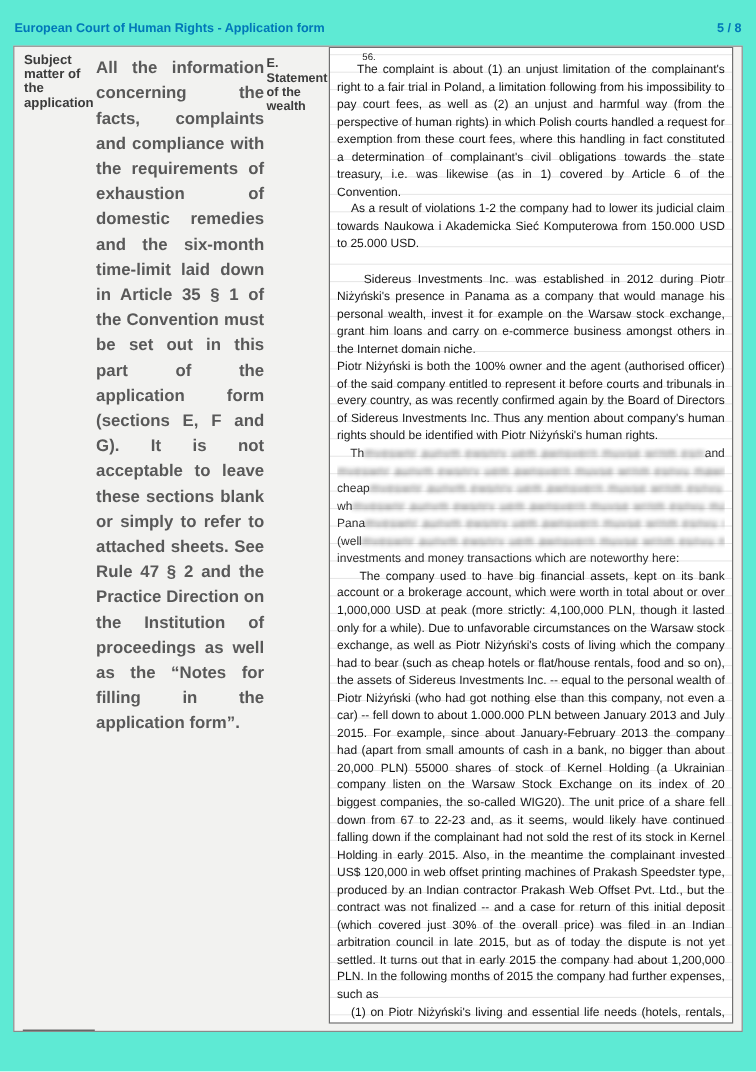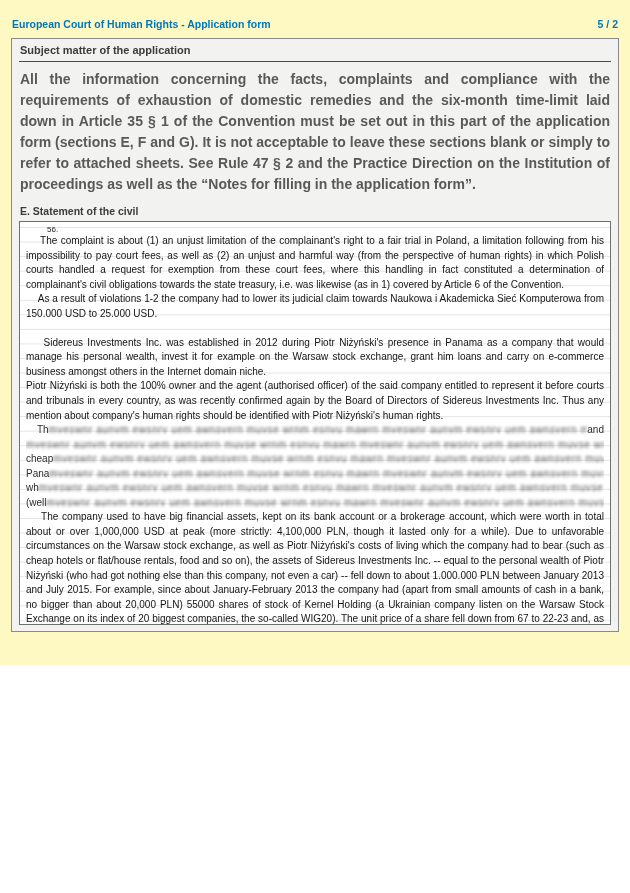--- a/index.html
+++ b/index.html
@@ -1,25 +1,25 @@
 <!DOCTYPE html>
 <html style="--blue: #0077b9; --boxbg: #f2f2f0; --insgray: #595959;"><head>
 <meta charset="utf-8">
 <style>
   html,body{margin:0;padding:0;background:#ffffff;}
-  .page{position:relative;width:630px;height:665px;background:#fef9c3;overflow:hidden;
+  .page{position:relative;width:630px;height:893px;background:#5eead4;overflow:hidden;
         font-family:"Liberation Sans", sans-serif;}
 
   .topbar{position:absolute;left:12px;right:12px;top:18px;display:flex;
           justify-content:space-between;align-items:baseline;
           font-size:10.5px;font-weight:bold;color:var(--blue,#0077b9);}
 
   .outerbox{position:absolute;left:11px;right:11px;top:38px;bottom:33px;
             background:var(--boxbg,#f2f2f0);border:1px solid #8a8a8a;
-            padding:0 7px;display:flex;flex-direction:column;box-sizing:border-box;}
+            padding:0 7px;display:flex;flex-direction:row;box-sizing:border-box;}
 
   .boxtitle{font-size:11px;font-weight:bold;color:#3b3b3b;
             padding:5px 1px 5px;border-bottom:1px solid #4a4a4a;}
 
   .instructions{font-size:14px;font-weight:bold;color:var(--insgray,#595959);
                 line-height:1.5;padding:7px 1px 2px;text-align:justify;}
 
   .sectitle{font-size:10.5px;font-weight:bold;color:#3b3b3b;padding:8px 1px 4px;}
 
   .statement-box{flex:1 1 auto;margin:0 0 6px;background:#ffffff;
@@ -39,27 +39,27 @@
          filter:blur(1.7px);color:#3a3a3a;letter-spacing:0.6px;opacity:0.85;}
   .semiblur{filter:blur(0.55px);color:#2e2e2e;}
 </style>
 </head>
 <body>
 
 <div class="page">
 
   <div class="topbar">
     <span>European Court of Human Rights - Application form</span>
-    <span>5 / 2</span>
+    <span>5 / 8</span>
   </div>
 
   <div class="outerbox">
     <div class="boxtitle">Subject matter of the application</div>
     <div class="instructions">All the information concerning the facts, complaints and compliance with the requirements of exhaustion of domestic remedies and the six-month time-limit laid down in Article 35 § 1 of the Convention must be set out in this part of the application form (sections  E, F and G). It is not acceptable to leave these sections blank or simply to refer to attached sheets. See Rule 47 § 2 and the Practice Direction on the Institution of proceedings as well as the “Notes for filling in the application form”.</div>
-    <div class="sectitle">E. Statement of the civil</div>
+    <div class="sectitle">E. Statement of the wealth</div>
 
     <div class="statement-box">
       <div class="itemnum">56.</div>
       <div class="stext">
         <div class="seg">    The complaint is about (1) an unjust limitation of the complainant's right to a fair trial in Poland, a limitation following from his impossibility to pay court fees, as well as (2) an unjust and harmful way (from the perspective of human rights) in which Polish courts handled a request for exemption from these court fees, where this handling in fact constituted a determination of complainant's civil obligations towards the state treasury, i.e. was likewise (as in 1) covered by Article 6 of the Convention.
     As a result of violations 1-2 the company had to lower its judicial claim towards Naukowa i Akademicka Sieć Komputerowa from 150.000 USD to 25.000 USD.
 
     Sidereus Investments Inc. was established in 2012 during Piotr Niżyński's presence in Panama as a company that would manage his personal wealth, invest it for example on the Warsaw stock exchange, grant him loans and carry on e-commerce business amongst others in the Internet domain niche.
 Piotr Niżyński is both the 100% owner and the agent (authorised officer) of the said company entitled to represent it before courts and tribunals in every country, as was recently confirmed again by the Board of Directors of Sidereus Investments Inc. Thus any mention about company's human rights should be identified with Piotr Niżyński's human rights.</div>
         <div>
@@ -72,35 +72,36 @@
               <span class="rpre"></span>
               <span class="rfill">mveswnr aunvm ewsnrv uem awnsvern muvse wrnm esnvu mawrn mveswnr aunvm ewsnrv uem awnsvern muvse wrnm esnvu mawrn mveswnr aunvm ewsnrv uem awnsvern muvse wrnm esnvu mawrn mveswnr aunvm ewsnrv uem awnsvern muvse wrnm esnvu mawrn mveswnr aunvm ewsnrv uem awnsvern muvse wrnm esnvu mawrn mveswnr aunvm ewsnrv uem awnsvern muvse wrnm esnvu mawrn </span>
               <span class="rsuf"></span>
             </div>
             <div class="rline">
               <span class="rpre">cheap</span>
               <span class="rfill">mveswnr aunvm ewsnrv uem awnsvern muvse wrnm esnvu mawrn mveswnr aunvm ewsnrv uem awnsvern muvse wrnm esnvu mawrn mveswnr aunvm ewsnrv uem awnsvern muvse wrnm esnvu mawrn mveswnr aunvm ewsnrv uem awnsvern muvse wrnm esnvu mawrn mveswnr aunvm ewsnrv uem awnsvern muvse wrnm esnvu mawrn mveswnr aunvm ewsnrv uem awnsvern muvse wrnm esnvu mawrn </span>
               <span class="rsuf"></span>
             </div>
             <div class="rline">
-              <span class="rpre">Pana</span>
+              <span class="rpre">wh</span>
               <span class="rfill">mveswnr aunvm ewsnrv uem awnsvern muvse wrnm esnvu mawrn mveswnr aunvm ewsnrv uem awnsvern muvse wrnm esnvu mawrn mveswnr aunvm ewsnrv uem awnsvern muvse wrnm esnvu mawrn mveswnr aunvm ewsnrv uem awnsvern muvse wrnm esnvu mawrn mveswnr aunvm ewsnrv uem awnsvern muvse wrnm esnvu mawrn mveswnr aunvm ewsnrv uem awnsvern muvse wrnm esnvu mawrn </span>
               <span class="rsuf"></span>
             </div>
             <div class="rline">
-              <span class="rpre">wh</span>
+              <span class="rpre">Pana</span>
               <span class="rfill">mveswnr aunvm ewsnrv uem awnsvern muvse wrnm esnvu mawrn mveswnr aunvm ewsnrv uem awnsvern muvse wrnm esnvu mawrn mveswnr aunvm ewsnrv uem awnsvern muvse wrnm esnvu mawrn mveswnr aunvm ewsnrv uem awnsvern muvse wrnm esnvu mawrn mveswnr aunvm ewsnrv uem awnsvern muvse wrnm esnvu mawrn mveswnr aunvm ewsnrv uem awnsvern muvse wrnm esnvu mawrn </span>
               <span class="rsuf"></span>
             </div>
             <div class="rline">
               <span class="rpre">(well</span>
               <span class="rfill">mveswnr aunvm ewsnrv uem awnsvern muvse wrnm esnvu mawrn mveswnr aunvm ewsnrv uem awnsvern muvse wrnm esnvu mawrn mveswnr aunvm ewsnrv uem awnsvern muvse wrnm esnvu mawrn mveswnr aunvm ewsnrv uem awnsvern muvse wrnm esnvu mawrn mveswnr aunvm ewsnrv uem awnsvern muvse wrnm esnvu mawrn mveswnr aunvm ewsnrv uem awnsvern muvse wrnm esnvu mawrn </span>
               <span class="rsuf"></span>
             </div>
           </div>
+        <div class="seg semiblur">investments and money transactions which are noteworthy here:</div>
         <div class="seg">    The company used to have big financial assets, kept on its bank account or a brokerage account, which were worth in total about or over 1,000,000 USD at peak (more strictly: 4,100,000 PLN, though it lasted only for a while). Due to unfavorable circumstances on the Warsaw stock exchange, as well as Piotr Niżyński's costs of living which the company had to bear (such as cheap hotels or flat/house rentals, food and so on), the assets of Sidereus Investments Inc. -- equal to the personal wealth of Piotr Niżyński (who had got nothing else than this company, not even a car) -- fell down to about 1.000.000 PLN between January 2013 and July 2015. For example, since about January-February 2013 the company had (apart from small amounts of cash in a bank, no bigger than about 20,000 PLN) 55000 shares of stock of Kernel Holding (a Ukrainian company listen on the Warsaw Stock Exchange on its index of 20 biggest companies, the so-called WIG20). The unit price of a share fell down from 67 to 22-23 and, as it seems, would likely have continued falling down if the complainant had not sold the rest of its stock in Kernel Holding in early 2015. Also, in the meantime the complainant invested US$ 120,000 in web offset printing machines of Prakash Speedster type, produced by an Indian contractor Prakash Web Offset Pvt. Ltd., but the contract was not finalized -- and a case for return of this initial deposit (which covered just 30% of the overall price) was filed in an Indian arbitration council in late 2015, but as of today the dispute is not yet settled. It turns out that in early 2015 the company had about 1,200,000 PLN. In the following months of 2015 the company had further expenses, such as
    (1) on Piotr Niżyński's living and essential life needs (hotels, rentals, food etc.),        /can be interpreted as loans/
    (2) on his very important electronic research (aimed at restoring his peace of mind by jamming hostile electromagnetic signals, emitted by the Polish television and getting played as torturing sounds by floors and ceilings everywhere due to the common existence of hidden wiretapping-related smartphone installations),        /can be interpreted as loans/
    (3) on a building project (for similar reasons, also in connection with plans of the said printing business),
    (4) on the prolongation of its existence (yearly fees: Panamanian lawyers, fees to the state),
    (5) some initial costs of the Indian arbitration (initial professional fees for a lawyer),
 so that eventually, as it was said, its assets reached 1,000,000 PLN in the end of July 2015.
 
 It should now be said that the company had completely no income since January 2013, because the main administrator of the Polish registry of Internet domains (.PL) -- which is the state-controlled research entity "NASK" (Naukowa i Akademicka Sieć Komputerowa, formerly a research unit of a big Polish state university) -- broke and terminated by surprise its contracts with Sidereus Investments Inc. for registration and keeping of 38 domains in the .PL zone and instead directed</div>
       </div>

